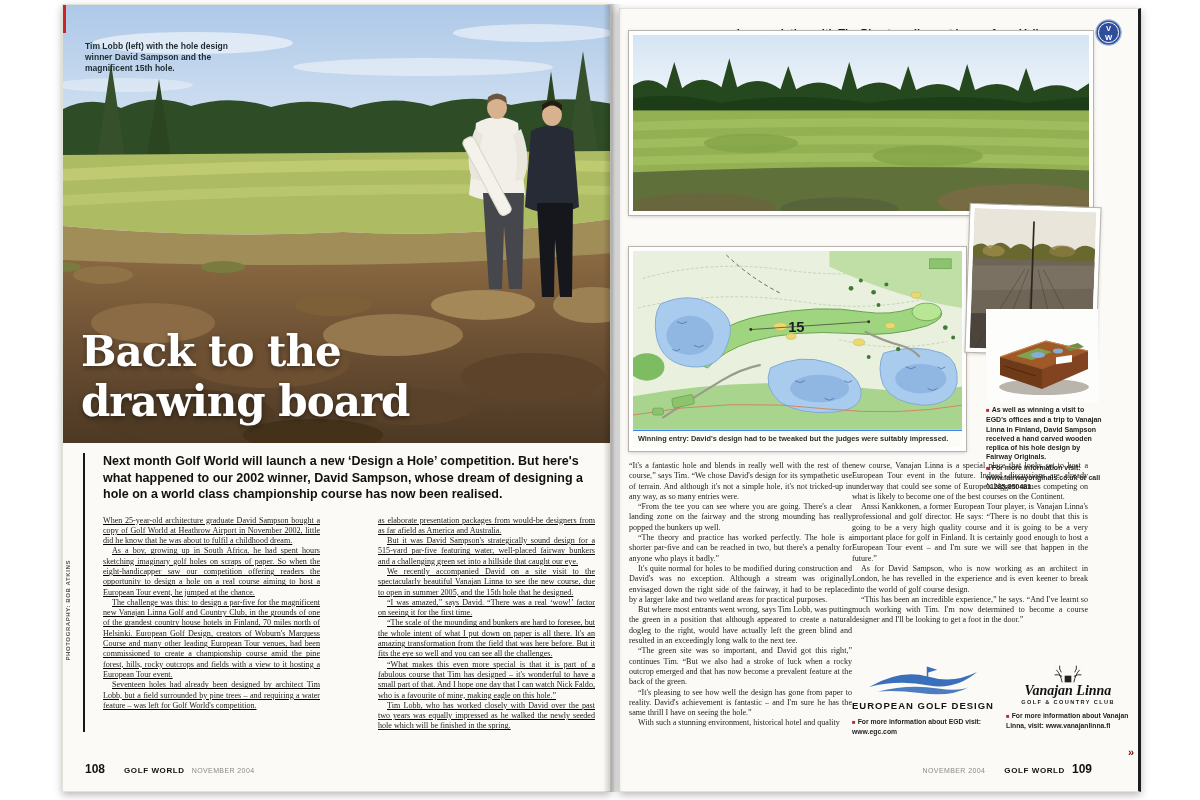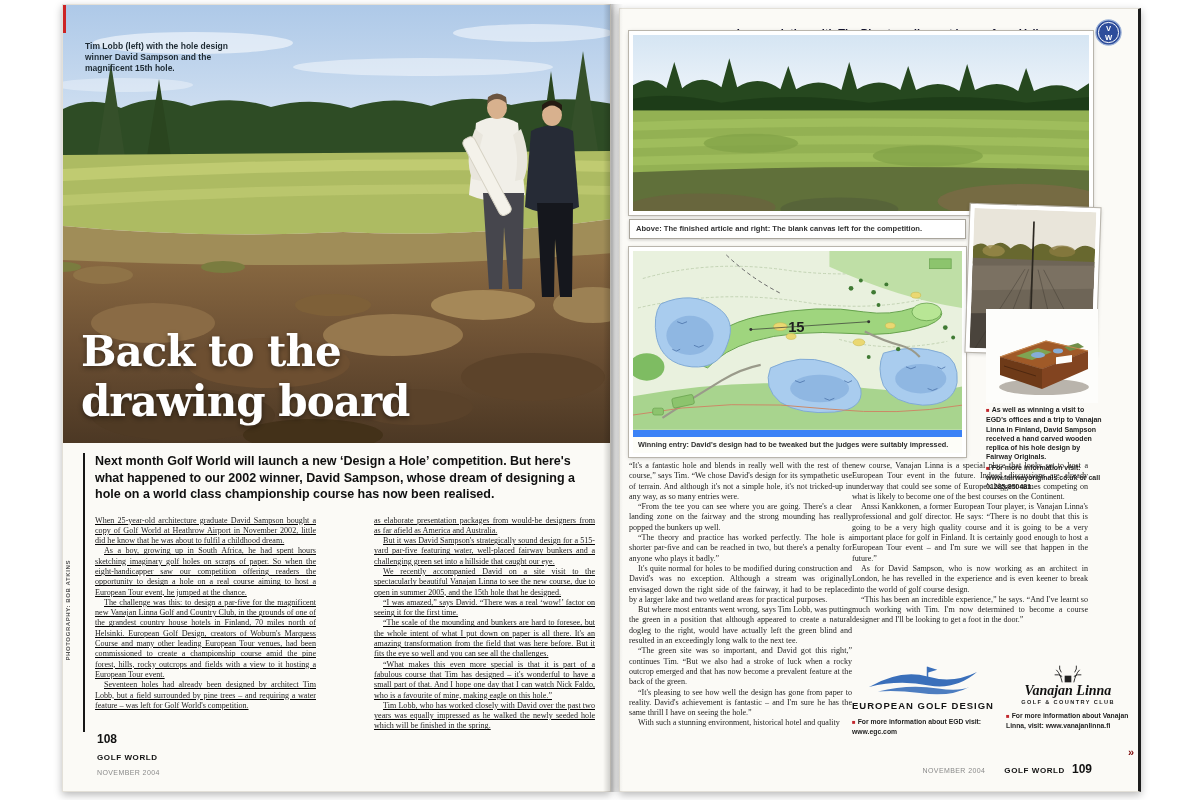--- a/index.html
+++ b/index.html
@@ -13,51 +13,51 @@
 
   
   .red-tick { position:absolute; left:0; top:0; width:3px; height:28px; background:#cc2424; z-index:6; }
   .hero { position:absolute; left:0; top:0; width:549px; height:438px;padding-left:32px; }
   .hero svg { position:absolute; inset:0; }
   .hero-caption { position:absolute; left:22px; top:36px; width:168px; font-size:8.5px; font-weight:bold; line-height:11px; color:#1e2b34; }
   .headline { position:absolute; left:18px; top:322px; color:#fff; font-family:"DejaVu Serif",serif; font-weight:bold;
               font-size:42px; line-height:50px; letter-spacing:-1px; text-shadow:0 2px 5px rgba(0,0,0,.45); }
   .photo-credit { position:absolute; left:2px; top:555px; writing-mode:vertical-rl; transform:rotate(180deg);
                   font-size:6px; font-weight:bold; letter-spacing:.6px; color:#555; }
-  .article { position:absolute; left:20px; top:448px; width:512px; border-left:2px solid #161616; padding-left:10px; }
+  .article { position:absolute; left:20px; top:448px; width:512px; border-left:2px solid #161616; padding-left:18px; }
   .standfirst { font-size:12.5px; font-weight:bold; line-height:16.5px; color:#101010; }
   .columns { display:flex; gap:14px; margin-top:13px; max-height:254px; overflow:hidden;text-decoration:underline; }
   .bodycol { font-family:"Liberation Serif",serif; font-size:8.1px; line-height:10.3px; color:#1d1d1d; }
   .bodycol p { text-align:justify; }
   .bodycol p + p { text-indent:9px; }
   .col-a { width:243px; } .col-b { width:243px;margin-left:44px; }
 
   .footer { position:absolute; display:flex; align-items:baseline; gap:7px; bottom:15px; }
-  .footer-left { left:22px;flex-direction:column; }
+  .footer-left { left:22px; }
   .footer-right { right:46px; }
   .pgnum { font-size:12px; font-weight:bold; color:#111; }
   .mag { font-size:8px; font-weight:bold; letter-spacing:.6px; color:#111;margin-left:12px; }
   .issue { font-size:7px; color:#8a8a8a; letter-spacing:.4px; }
 
   
   .rp-header { position:absolute; top:10px; right:16px; display:flex; align-items:center; gap:10px; }
   .assoc { font-size:11px; font-weight:bold; color:#14142e; }
   .vw { width:27px; height:27px; }
 
   .photo-frame { position:absolute; background:#fff; border:4px solid #fff; outline:1px solid #b9b5ac; box-shadow:0 1px 4px rgba(0,0,0,.25); }
   .main-photo { left:9px; top:22px; width:464px; height:184px; }
   .main-photo svg { width:100%; height:100%; display:block; }
 
   .caption-box { position:absolute; left:9px; top:210px; width:337px; background:#fff; border:1px solid #a9a59c;
                  padding:4px 6px 5px; font-size:7.6px; font-weight:bold; color:#333; box-shadow:0 1px 3px rgba(0,0,0,.2); }
 
   .plan-frame { position:absolute; left:9px; top:238px; width:337px; background:#fff; border:4px solid #fff;
                 outline:1px solid #b9b5ac; box-shadow:0 1px 4px rgba(0,0,0,.25); }
   .plan-frame svg { width:100%; display:block; }
-  .plan-caption { background:#fdfdf8; padding:3px 5px 4px; font-size:7.3px; font-weight:bold; color:#2e2e2e; border-top:7px solid #3b82f6; }
+  .plan-caption { background:#fdfdf8; padding:3px 5px 4px; font-size:7.3px; font-weight:bold; color:#2e2e2e; border-top:1px solid #3b82f6; }
 
   .canvas-photo { left:348px; top:197px; width:130px; height:148px; transform:rotate(2deg); }
   .canvas-photo svg { width:100%; height:100%; display:block; }
 
   .wood-photo { position:absolute; left:366px; top:300px; width:112px; height:94px; background:#fdfdfb; }
   .wood-photo svg { width:100%; height:100%; display:block; }
 
   .sidebar-notes { position:absolute; left:366px; top:396px; width:116px; font-size:7px; font-weight:bold; line-height:9.3px; color:#1f1f1f; }
   .sidebar-notes p { margin-bottom:1px; }
   .bullet { color:#c1272d; font-size:6px; margin-right:2px; }
@@ -207,21 +207,20 @@
       <path d="M0,126 Q232,118 464,126 L464,135 Q232,127 0,135 Z" fill="#a6c463" opacity=".6"></path>
       <ellipse cx="120" cy="112" rx="48" ry="10" fill="#83a449" opacity=".8"></ellipse>
       <ellipse cx="300" cy="125" rx="56" ry="11" fill="#83a449" opacity=".8"></ellipse>
       <path d="M0,142 Q232,132 464,140 L464,182 L0,182 Z" fill="#60703a"></path>
       <ellipse cx="395" cy="172" rx="85" ry="18" fill="#7a6a45" opacity=".85"></ellipse>
       <ellipse cx="70" cy="178" rx="75" ry="14" fill="#6e5f40" opacity=".6"></ellipse>
       <ellipse cx="210" cy="180" rx="60" ry="12" fill="#55613a" opacity=".8"></ellipse>
     </svg>
   </div>
 
-  <div class="caption-box">Above: The finished article and right: The blank canvas left for the competition.</div>
 
   <div class="plan-frame">
     <svg viewBox="0 0 335 182">
       <rect width="335" height="182" fill="#e9f1de"></rect>
       <g fill="none" stroke="#c2d2b2" stroke-width="1" stroke-dasharray="3,2">
         <path d="M10,28 Q80,8 160,20 Q240,30 330,10"></path>
         <path d="M5,58 Q90,38 180,53 Q260,64 335,38"></path>
         <path d="M0,158 Q100,138 200,153 Q270,162 335,148"></path>
         <path d="M40,178 Q150,160 260,172"></path>
         <path d="M210,90 Q260,104 320,92"></path>

